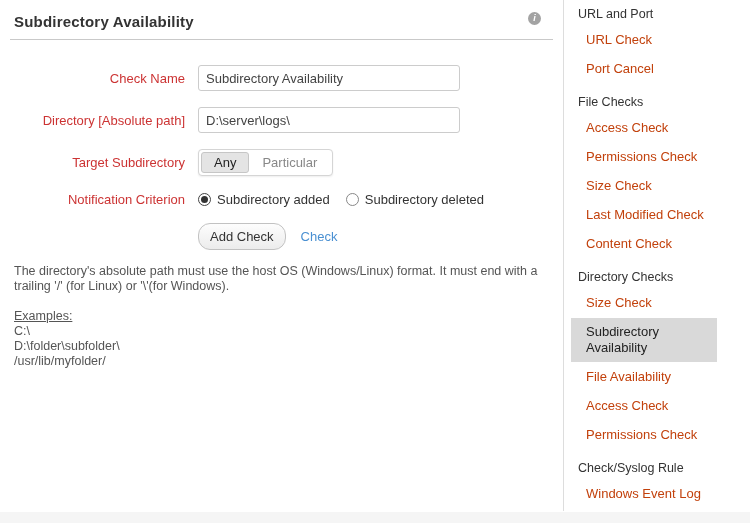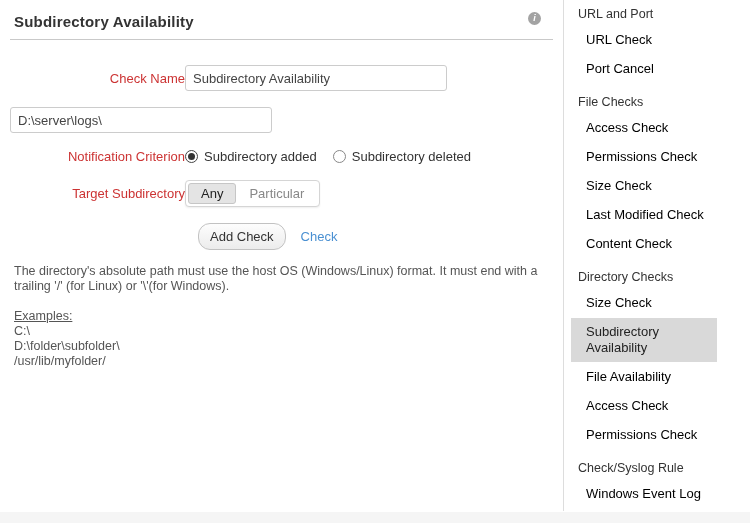--- a/index.html
+++ b/index.html
@@ -14,21 +14,21 @@
   .main { width:563px; padding:10px 0 0 10px; }
   .panel-header { position:relative; width:543px; border-bottom:1px solid #c9c9c9; padding:3px 4px 9px 4px; }
   .panel-title { font-size:15px; font-weight:600; color:#333; letter-spacing:.2px; }
   .info-badge {
     position:absolute; right:12px; top:2px; width:13px; height:13px; border-radius:50%;
     background:#a3a3a3; color:#fff; font-size:9px; font-weight:bold; line-height:13px;
     text-align:center; font-style:italic; cursor:pointer;
   }
   .form { padding-top:25px; }
   .form-row { display:flex; align-items:center; margin-bottom:16px; }
-  .form-label { width:175px; text-align:right; color:#cc3333; flex:none; }
+  .form-label { width:175px; text-align:right; margin-right:13px; color:#cc3333; flex:none; }
   .text-input {
     width:262px; height:26px; border:1px solid #ccc; border-radius:3px;
     padding:2px 7px; font:13px "Liberation Sans","DejaVu Sans",sans-serif; color:#444; background:#fff;
   }
   .toggle {
     display:inline-flex; align-items:center; border:1px solid #d5d5d5; border-radius:4px;
     background:#fff; padding:2px; box-shadow:0 1px 2px rgba(0,0,0,.07);
   }
   .seg { padding:3px 13px; color:#888; border-radius:3px; cursor:pointer; }
   .seg.selected { background:#e4e4e4; border:1px solid #c6c6c6; color:#222; padding:2px 12px; }
@@ -51,21 +51,21 @@
   .help { margin-top:14px; width:545px; font-size:12.5px; color:#555; line-height:15px; padding-left:4px; }
   .help p { margin-bottom:15px; }
   .ex-title { margin-bottom:0 !important;text-decoration:underline; }
   .ex-line { line-height:15px; }
 
   
   .sidebar { width:158px; border-left:1px solid #ddd; padding-top:2px; height:511px; }
   .side-header { font-size:12.5px; color:#333; padding:5px 0 5px 14px; }
   .side-section + .side-section .side-header { margin-top:7px; }
   .side-item {
-    color:#000000; padding:6px 0 6px 15px; margin:0 4px 1px 7px; cursor:pointer; line-height:16px;
+    color:#c2410c; padding:6px 0 6px 15px; margin:0 4px 1px 7px; cursor:pointer; line-height:16px;
   }
   .side-item.active { background:#d9d9d9; color:#222; }
 
   .bottom-band { position:absolute; left:0; right:0; bottom:0; height:11px; background:#f5f5f5; }
 </style>
 </head>
 <body>
 
 <div class="app">
 
@@ -75,42 +75,43 @@
       <span class="info-badge">i</span>
     </div>
 
     <div class="form">
       <div class="form-row">
         <span class="form-label">Check Name</span>
         <input class="text-input" type="text" value="Subdirectory Availability" style="">
       </div>
 
       <div class="form-row">
+        <span class="form-label">Directory [Absolute path]</span>
         <input class="text-input" type="text" value="D:\server\logs\" style="">
+      </div>
+
+      <div class="form-row">
+        <span class="form-label">Target Subdirectory</span>
+        <div class="toggle">
+          <span class="seg selected">Any</span>
+          <span class="seg">Particular</span>
+        </div>
       </div>
 
       <div class="form-row">
         <span class="form-label">Notification Criterion</span>
         <div class="radios">
           <span class="radio-opt">
             <span class="radio checked"></span>
             <span>Subdirectory added</span>
           </span>
           <span class="radio-opt">
             <span class="radio"></span>
             <span>Subdirectory deleted</span>
           </span>
-        </div>
-      </div>
-
-      <div class="form-row">
-        <span class="form-label">Target Subdirectory</span>
-        <div class="toggle">
-          <span class="seg selected">Any</span>
-          <span class="seg">Particular</span>
         </div>
       </div>
 
       <div class="buttons-row">
         <button class="btn">Add Check</button>
         <a class="link">Check</a>
       </div>
     </div>
 
     <div class="help">

